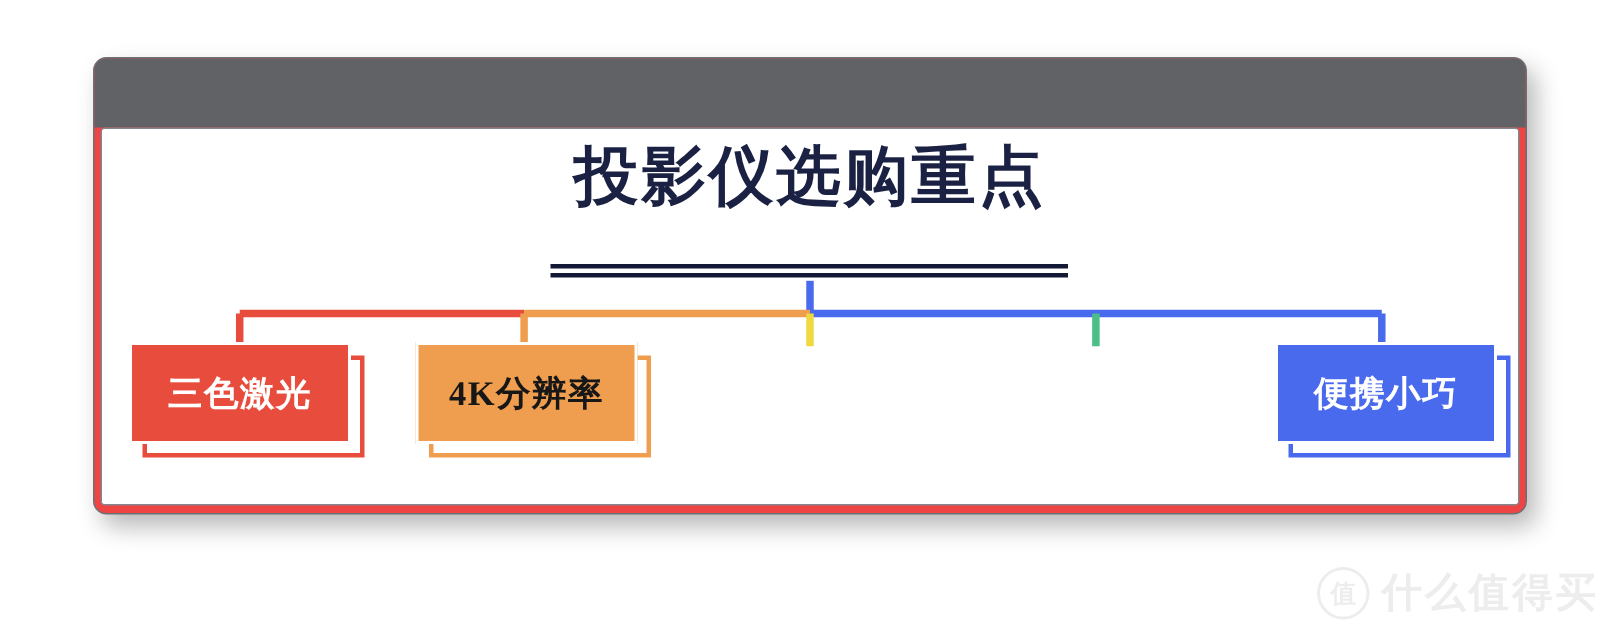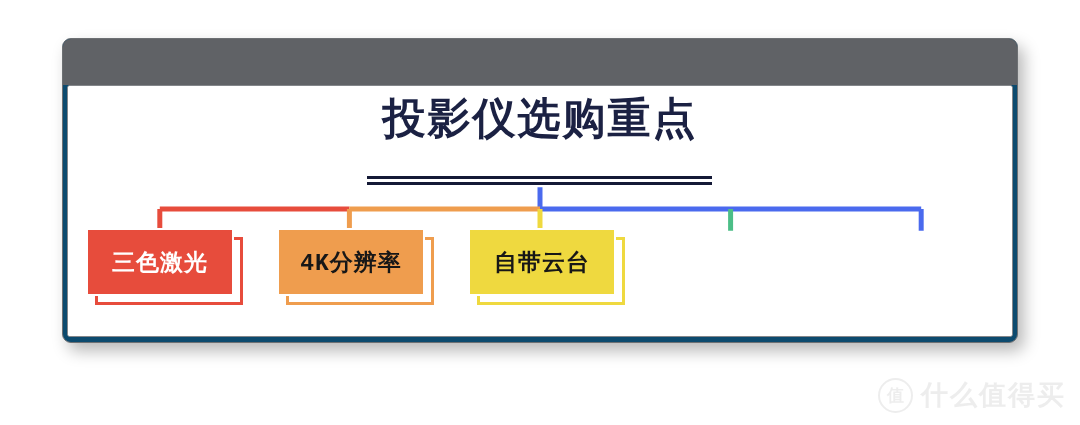--- a/index.html
+++ b/index.html
@@ -16,21 +16,21 @@
     position: relative;
   }
 
   
   #window-frame {
     position: absolute;
     left: 62px;
     top: 38px;
     width: 956px;
     height: 305px;
-    background: #0c4a6e;
+    background: #ef4444;
     border: 1px solid #6d7073;
     border-radius: 9px;
     box-shadow: 6px 8px 16px rgba(0,0,0,0.28);
     box-sizing: border-box;
   }
   #titlebar {
     position: absolute;
     left: 0;
     top: 0;
     width: 100%;
@@ -127,21 +127,21 @@
     display: flex;
     align-items: center;
     justify-content: center;
     border: 2px solid #fff;
   }
   .node-label {
     font-size: 23px;
     font-weight: bold;
     letter-spacing: 1px;
     white-space: nowrap;
-    font-family: Liberation Mono, monospace;
+    font-family: Liberation Serif, serif;
   }
 
   
   #watermark {
     position: absolute;
     right: 14px;
     bottom: 12px;
     display: flex;
     align-items: center;
     gap: 8px;
@@ -205,28 +205,28 @@
           </div>
         </div>
 
         <div class="node" style="left:191px;top:0px;text-align:center;">
           <div class="node-frame" style="border-color: rgb(239, 157, 78);"></div>
           <div class="node-fill" style="background: rgb(239, 157, 78); color: rgb(23, 23, 23);">
             <span class="node-label">4K分辨率</span>
           </div>
         </div>
 
-        <div class="node" style="left:382px;top:0px;">
-          <div class="node-frame" style="border-color: rgb(239, 217, 63);"></div>
-          <div class="node-fill" style="background: rgb(239, 217, 63); color: rgb(23, 23, 23);">
-            <span class="node-label">自带云台</span>
+
+
+        <div class="node" style="left:764px;top:0px;">
+          <div class="node-frame" style="border-color: rgb(74, 106, 238);"></div>
+          <div class="node-fill" style="background: rgb(74, 106, 238); color: rgb(255, 255, 255);">
+            <span class="node-label">便携小巧</span>
           </div>
         </div>
-
-
 
       </div>
     </div>
   </div>
 </div>
 
 <div id="watermark">
   <div id="watermark-badge" style="color: rgb(220, 220, 220); border-color: rgb(220, 220, 220);">值</div>
   <div id="watermark-text" style="color: rgb(220, 220, 220);">什么值得买</div>
 </div>

